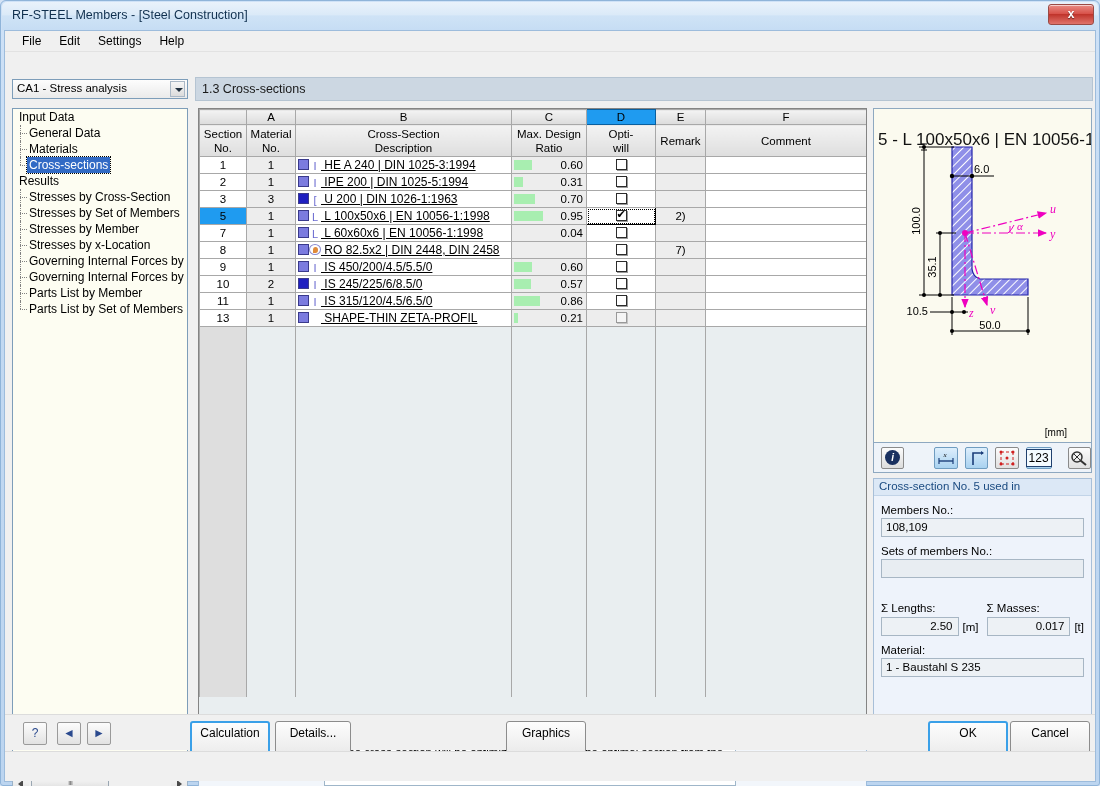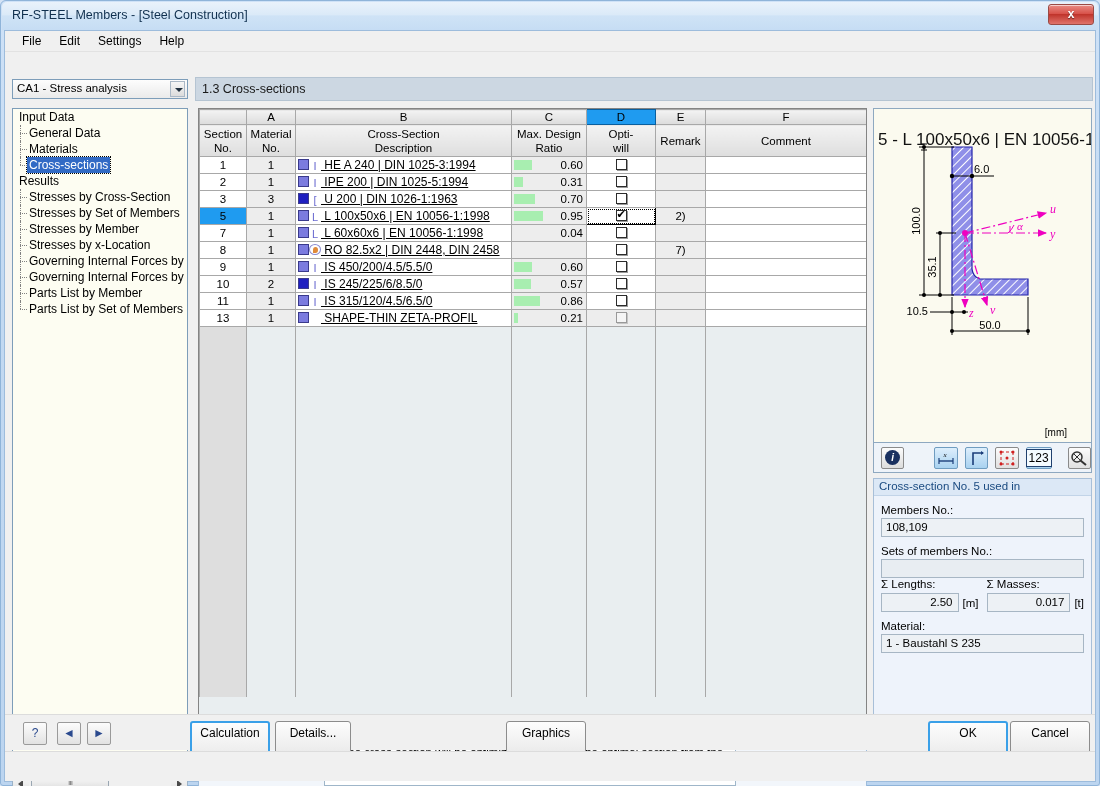--- a/index.html
+++ b/index.html
@@ -691,21 +691,21 @@
             </svg>
         </div>
       </div>
 
       <div id="used-in">
         <div id="used-in-hdr">Cross-section No. 5 used in</div>
         <div class="fld-label">Members No.:</div>
         <div class="fld">108,109</div>
         <div class="fld-label">Sets of members No.:</div>
         <div class="fld ro"></div>
-        <div class="two-col" style="margin-top:0;">
+        <div class="two-col" style="margin-top:24px;">
           <div class="cl">
             <div style="font-size:11.5px;margin-bottom:3px;">Σ Lengths:</div>
             <div class="row-inline">
               <div class="fld num" style="flex:1;">2.50</div>
               <span class="unit">[m]</span>
             </div>
           </div>
           <div class="cl">
             <div style="font-size:11.5px;margin-bottom:3px;">Σ Masses:</div>
             <div class="row-inline">

